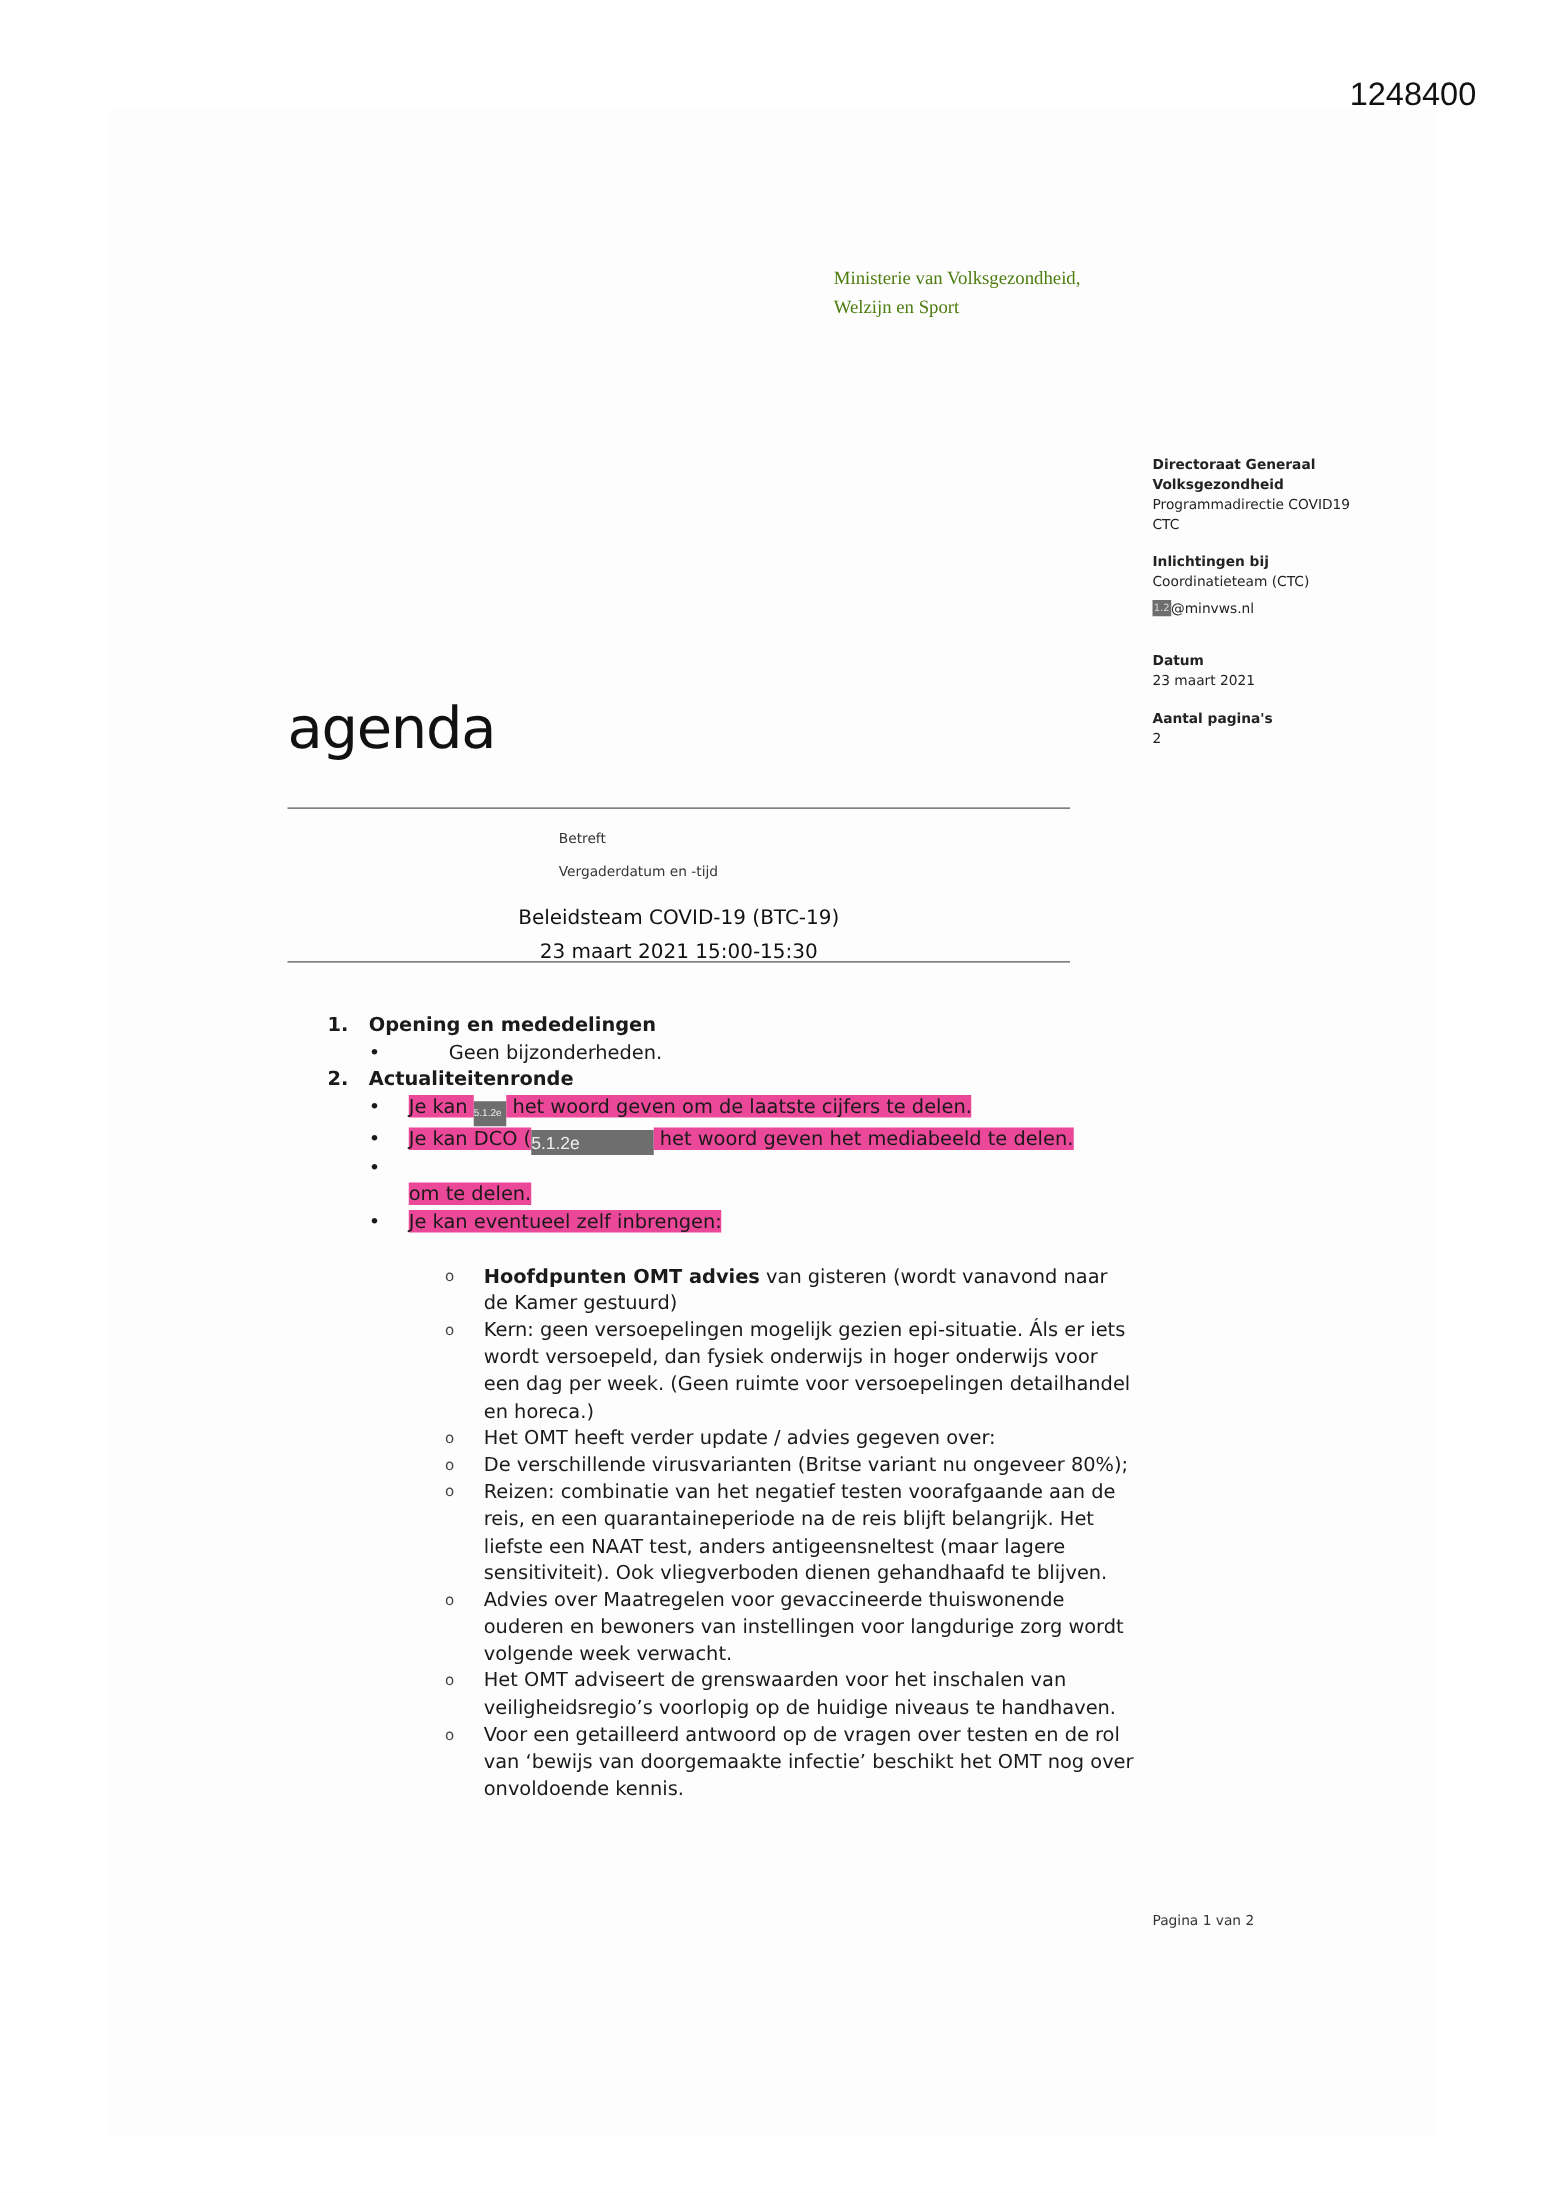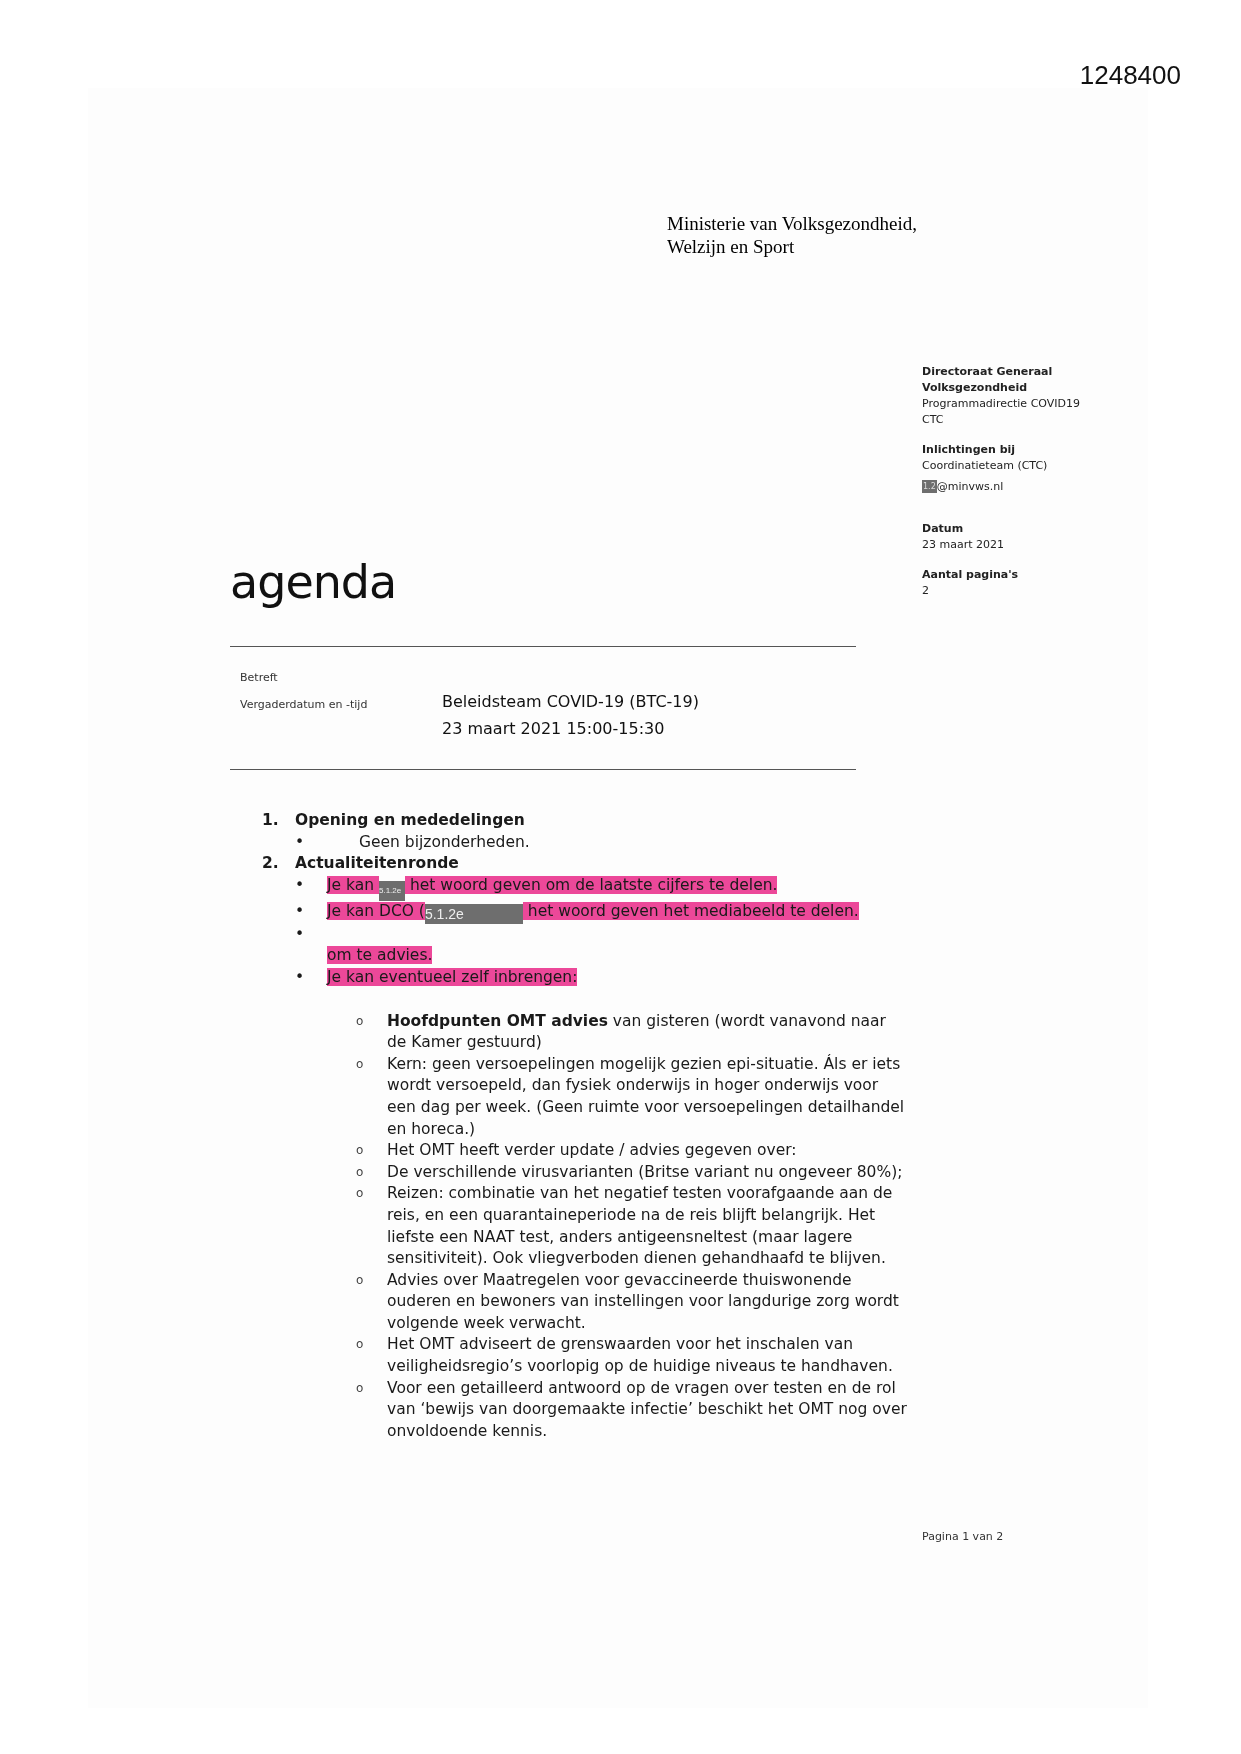--- a/index.html
+++ b/index.html
@@ -9,38 +9,38 @@
     }
     .doc-number {
       position: absolute; right: 60px; top: 60px; font-family: "Liberation Sans", sans-serif;
       font-size: 26px; color: #111;
     }
     .page {
       position: absolute; left: 88px; top: 88px; width: 1060px; height: 1620px; background: #fdfdfd;
     }
     .ministry {
       position: absolute; left: 667px; top: 212px; font-family: "Liberation Serif", serif;
-      font-size: 19px; line-height: 23px; color: #000000;
+      font-size: 15px; line-height: 23px; color: #4d7c0f;
     }
     .sidebar {
       position: absolute; left: 922px; top: 364px; font-size: 11px; line-height: 16px; color: #222; width: 220px;
     }
     .sidebar .blk { margin-bottom: 14px; }
     .sidebar .b { font-weight: bold; }
     .redact-sm {
       display: inline-block; background: #6e6e6e; color: #ddd; font-size: 8px; line-height: 13px;
       padding: 0 1px; vertical-align: 1px;
     }
     .agenda-title {
       position: absolute; left: 230px; top: 555px; font-family: "DejaVu Sans", sans-serif;
       font-size: 46px; font-weight: normal; letter-spacing: -1px; color: #111;
     }
     .rule { position: absolute; left: 230px; width: 626px; height: 1px; background: #555; }
     .meta { position: absolute; left: 230px; top: 664px; width: 626px; }
-    .meta-row { display: flex; height: 27px; align-items: center; }
+    .meta-row { display: flex; height: 27px; align-items: center; flex-direction: column; }
     .meta-label { width: 212px; padding-left: 10px; box-sizing: border-box; font-size: 11px; color: #333; }
     .meta-value { font-size: 16px; color: #111; margin-top: 47px; }
     .content { position: absolute; left: 262px; top: 810px; width: 680px; font-size: 15.5px; line-height: 21.6px; }
     .h { font-weight: bold; display: flex; }
     .h .num { width: 33px; }
     .bul { display: flex; margin-left: 33px; }
     .bul .dot { width: 32px; flex: none; }
     .hl { background: #ec4899; }
     .redact {
       display: inline-block; background: #6e6e6e; color: #eee; font-family: "Liberation Sans", sans-serif;
@@ -121,21 +121,21 @@
   <div class="bul">
     <span class="dot">•</span>
     <span class="txt"><span class="hl">Je kan </span><span class="redact" style="width:26px;font-size:8px">5.1.2e</span><span class="hl"> het woord geven om de laatste cijfers te delen.</span></span>
   </div>
   <div class="bul">
     <span class="dot">•</span>
     <span class="txt"><span class="hl">Je kan DCO (</span><span class="redact" style="width:98px;font-size:14px">5.1.2e</span><span class="hl"> het woord geven het mediabeeld te delen.</span></span>
   </div>
   <div class="bul">
     <span class="dot">•</span>
-    <span class="txt"><br><span class="hl">om te advies.</span></span>
+    <span class="txt"><br><span class="hl">om te delen.</span></span>
   </div>
   <div class="bul">
     <span class="dot">•</span>
     <span class="txt"><span class="hl">Je kan eventueel zelf inbrengen:</span></span>
   </div>
 
   <div class="sub">
     <div class="sub-item">
       <span class="o">o</span>
       <span class="txt"><b>Hoofdpunten OMT advies</b><span> van gisteren (wordt vanavond naar de Kamer gestuurd)</span></span>

